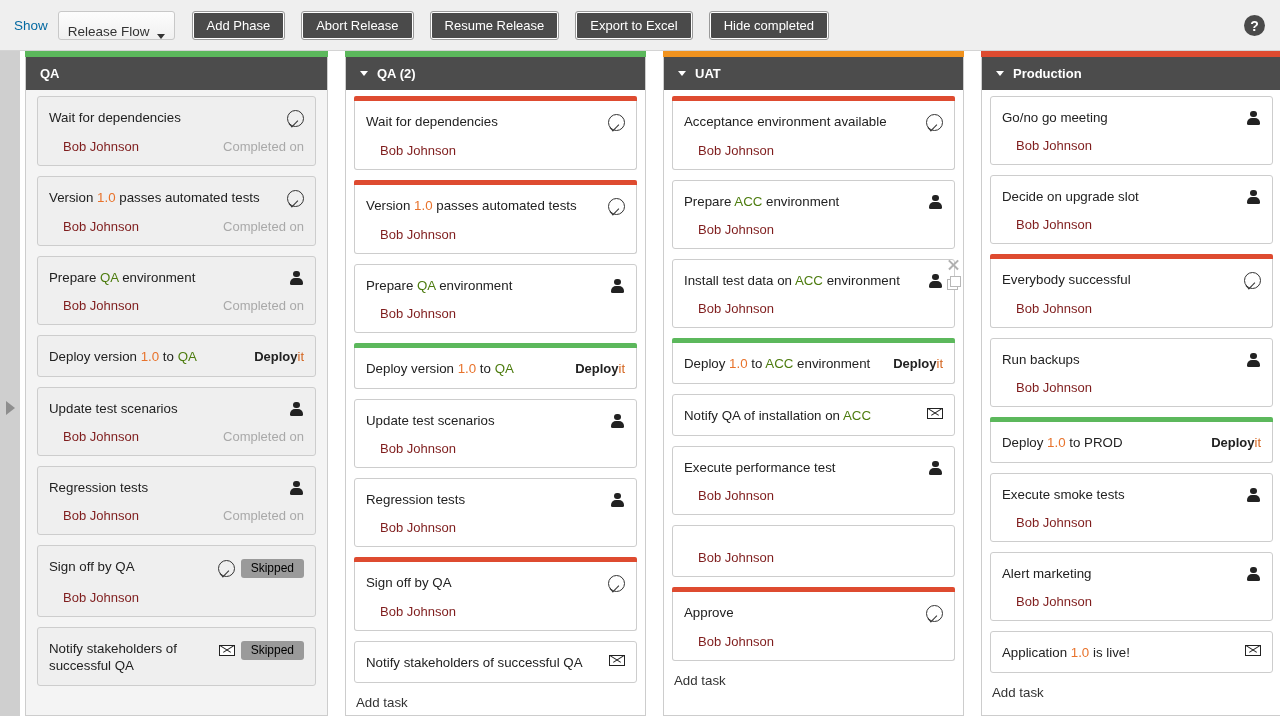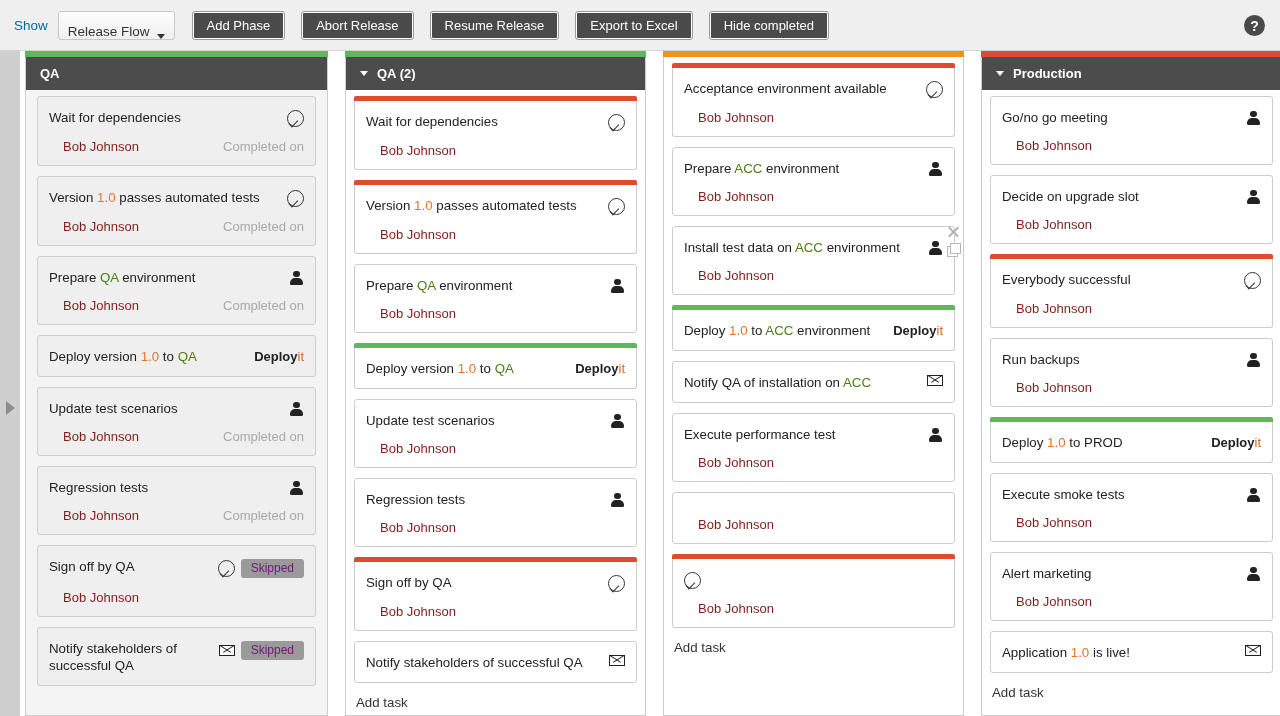--- a/index.html
+++ b/index.html
@@ -227,21 +227,21 @@
   }
 
   .deployit {
     font-size: 13px; color: #222; white-space: nowrap;
   }
   .deployit b { font-weight: bold; }
   .deployit span { color: #d4651f; }
 
   .badge-skipped {
     background: #9a9a9a;
-    color: #701a75;
+    color: #000000;
     font-size: 12px;
     border-radius: 3px;
     padding: 2px 10px 3px 10px;
     white-space: nowrap;
   }
 
   .hover-tools {
     position: absolute;
     right: -6px; top: -2px;
     display: flex; flex-direction: column; align-items: center; gap: 5px;
@@ -522,20 +522,24 @@
                 </div>
               </div>
             </div>
             <div class="add-task">Add task</div>
           </div>
         </div>
       </div>
       <div class="column c2">
         <div class="col-colorbar" style="background: rgb(240, 146, 30);"></div>
         <div class="col-frame">
+          <div class="col-header">
+            <span class="hcaret"></span>
+            <span>UAT</span>
+          </div>
           <div class="col-body">
             <div class="card-wrap">
               <div class="card-top" style="background: rgb(222, 75, 48);"></div>
               <div class="card">
                 <div class="card-row1">
                   <div class="card-title"><span class="">Acceptance environment available</span></div>
                   <div class="card-right">
                     <span class="ic ic-check"></span>
                   </div>
                 </div>
@@ -612,20 +616,21 @@
               <div class="card flat">
                 <div class="card-row2">
                   <span class="assignee">Bob Johnson</span>
                 </div>
               </div>
             </div>
             <div class="card-wrap">
               <div class="card-top" style="background: rgb(222, 75, 48);"></div>
               <div class="card">
                 <div class="card-row1">
+                  <div class="card-title"><span class="">Approve</span></div>
                   <div class="card-right">
                     <span class="ic ic-check"></span>
                   </div>
                 </div>
                 <div class="card-row2">
                   <span class="assignee">Bob Johnson</span>
                 </div>
               </div>
             </div>
             <div class="add-task">Add task</div>

